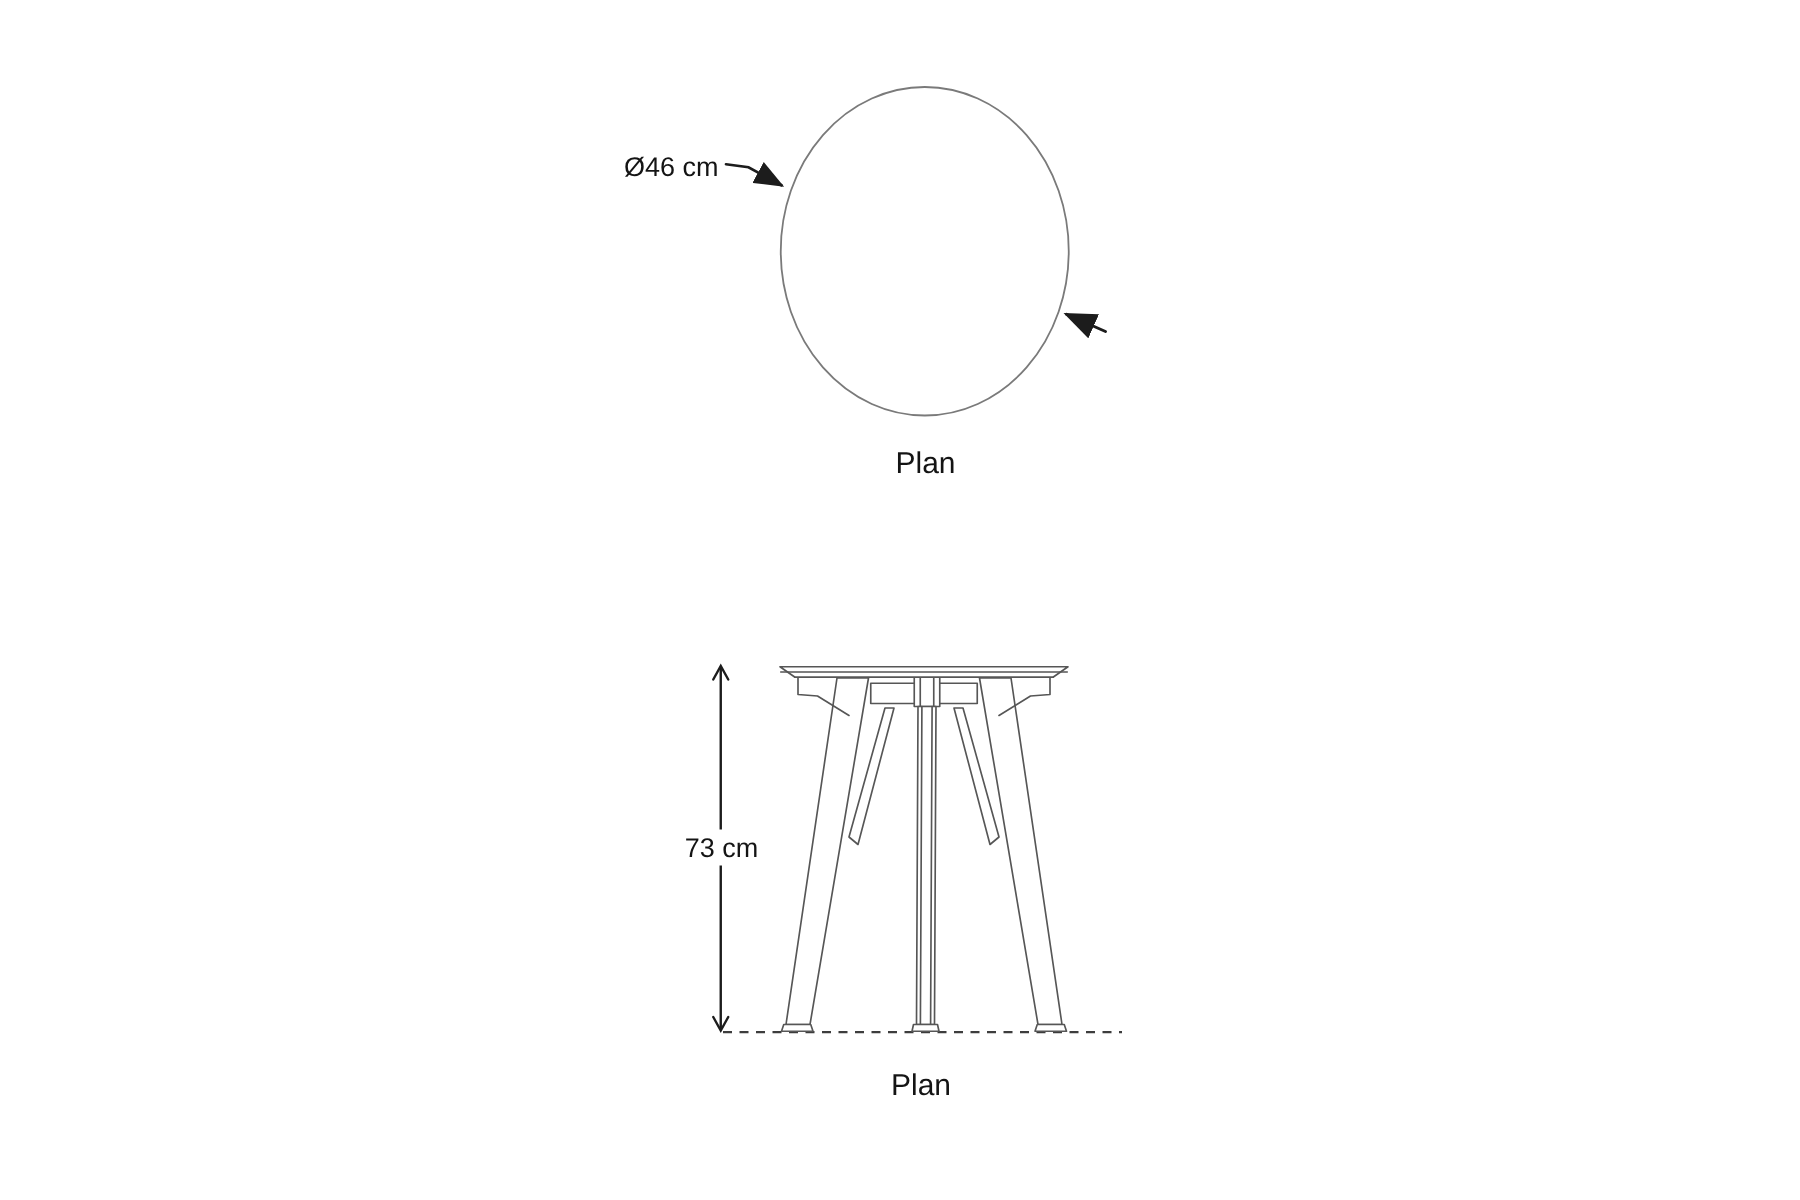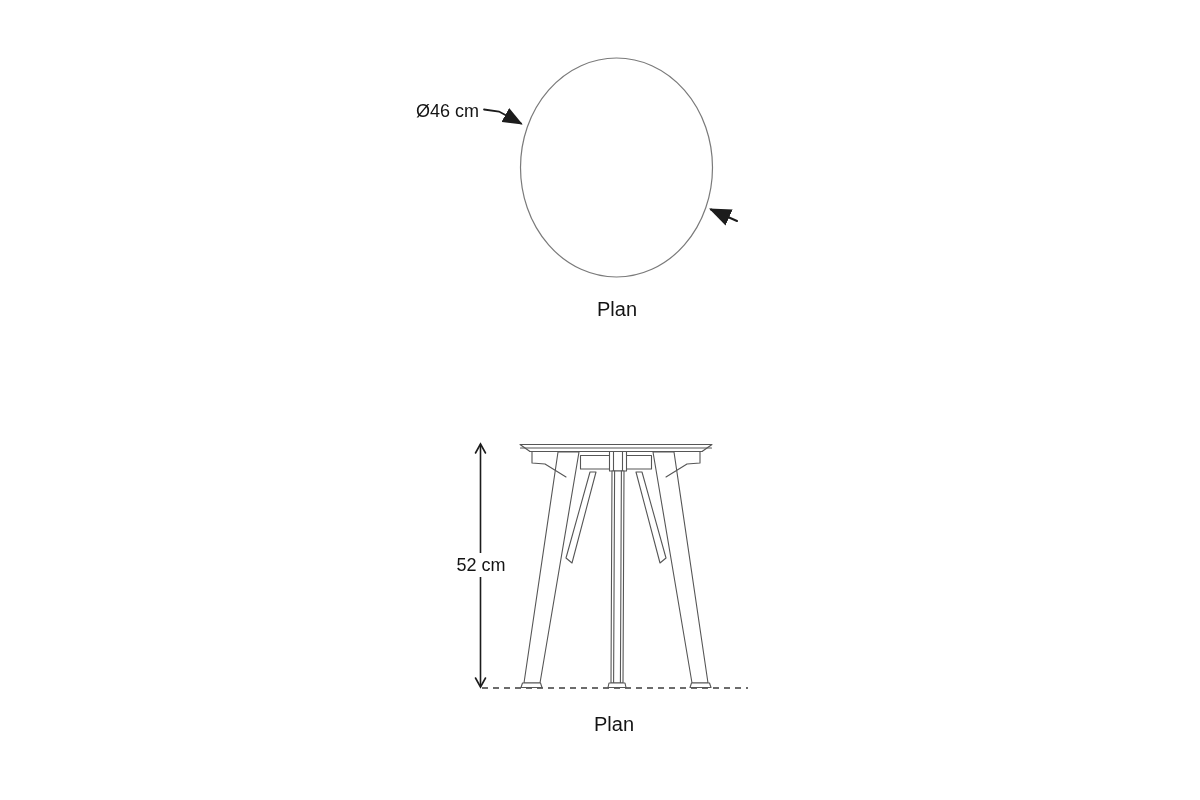--- a/index.html
+++ b/index.html
@@ -158,16 +158,16 @@
         <polyline class="dim" points="454.5,453 459.5,444 464.5,453"></polyline>
         <polyline class="dim" points="454.5,678 459.5,687 464.5,678"></polyline>
       </g>
     </g>
   </svg>
 
   <div id="diameter-label" class="label dim-label">Ø46 cm</div>
 
   <div id="plan-caption" class="label caption">Plan</div>
 
-  <div id="height-label" class="label dim-label">52 cm</div>
+  <div id="height-label" class="label dim-label">73 cm</div>
 
   <div id="front-caption" class="label caption">Plan</div>
 </div>
 
 </body></html>

